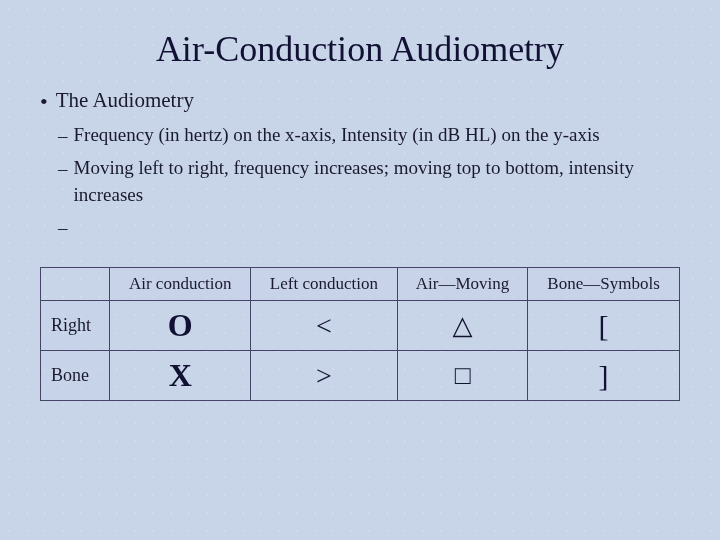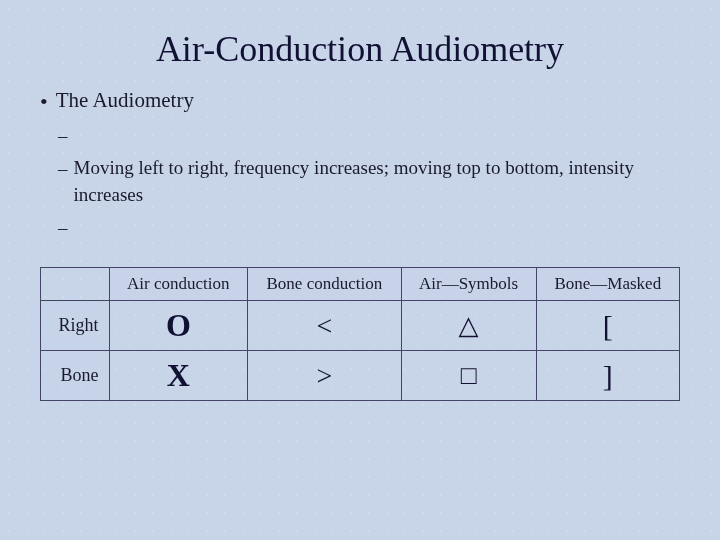--- a/index.html
+++ b/index.html
@@ -88,21 +88,21 @@
       vertical-align: middle;
     }
 
     th {
       font-weight: normal;
       font-size: 17px;
       background-color: rgba(200, 210, 235, 0.5);
     }
 
     td.row-label {
-      text-align: right;
+      text-align: left;
       font-size: 18px;
       background-color: rgba(200, 210, 235, 0.3);
     }
 
     td.symbol-o {
       font-size: 32px;
       font-weight: bold;
       color: #111133;
     }
 
@@ -157,39 +157,40 @@
   <div class="content">
 
     <div class="bullet-main">
       <span class="bullet-dot">•</span>
       <span>The Audiometry</span>
     </div>
 
     <ul class="sub-bullets">
       <li class="sub-bullet">
         <span class="dash">–</span>
+        <span>Frequency (in hertz) on the x-axis, Intensity (in dB HL) on the y-axis</span>
       </li>
       <li class="sub-bullet">
         <span class="dash">–</span>
         <span>Moving left to right, frequency increases; moving top to bottom, intensity increases</span>
       </li>
       <li class="sub-bullet">
         <span class="dash">–</span>
       </li>
     </ul>
 
     <div class="table-section">
       <table>
         <thead>
           <tr>
             <th class="empty-header"></th>
             <th>Air conduction</th>
-            <th>Bone conduction</th>
-            <th>Air—Symbols</th>
-            <th>Bone—Masked</th>
+            <th>Left conduction</th>
+            <th>Air—Moving</th>
+            <th>Bone—Symbols</th>
           </tr>
         </thead>
         <tbody>
           <tr>
             <td class="row-label">Right</td>
             <td class="symbol-o">O</td>
             <td class="symbol-lt">&lt;</td>
             <td class="symbol-triangle">△</td>
             <td class="symbol-bracket-open">[</td>
           </tr>

